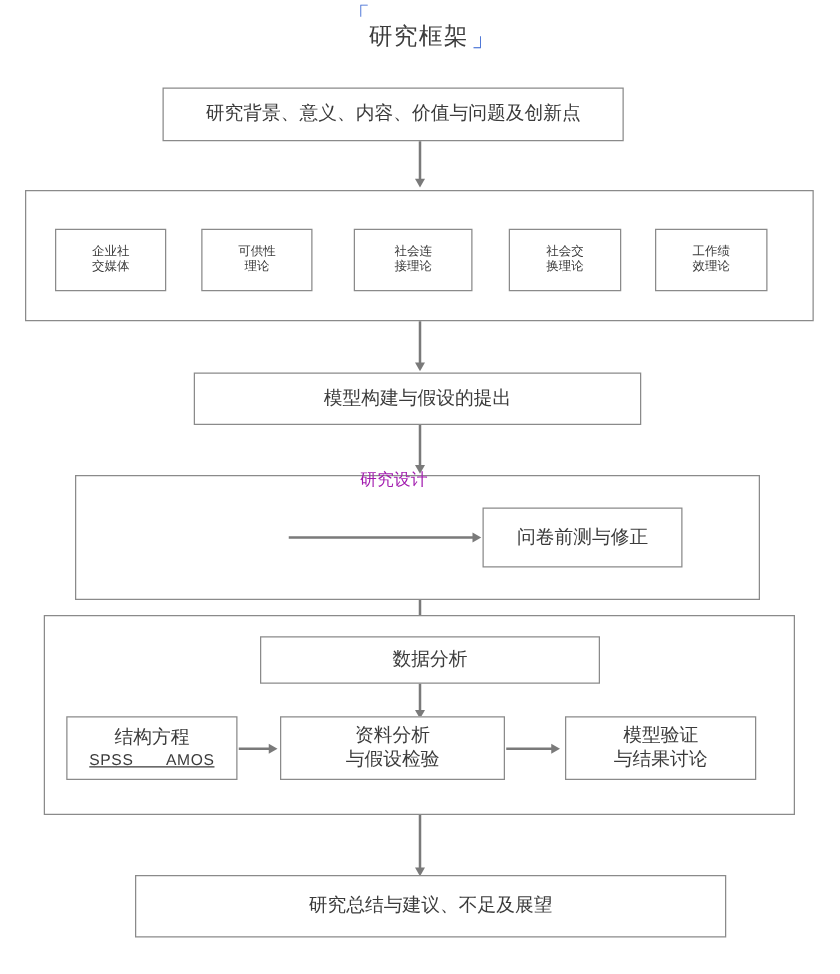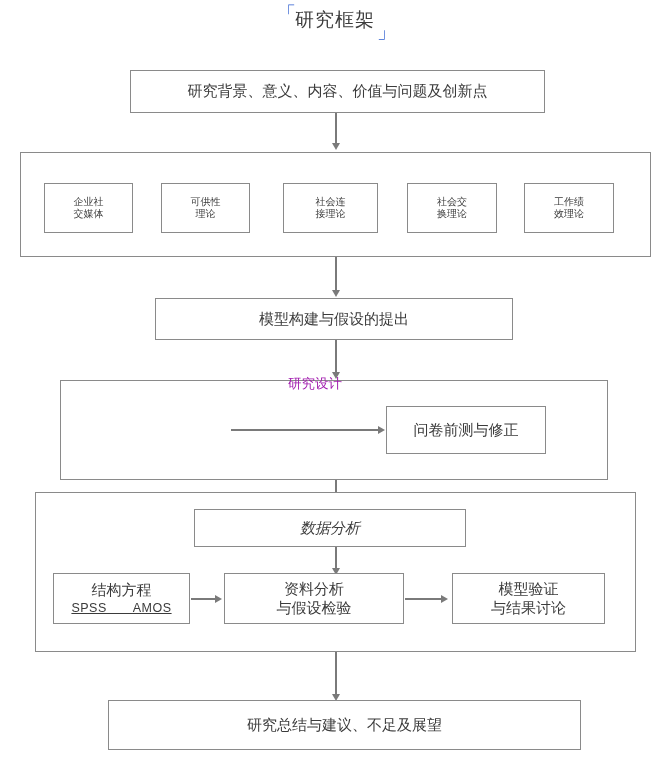--- a/index.html
+++ b/index.html
@@ -41,21 +41,21 @@
     top: -4px;
     margin-right: -2px;
   }
   .title-wrap .bracket-close {
     color: #2f5fd0;
     font-size: 19px;
     position: relative;
     top: 14px;
     left: 2px;
   }
-  .title-text { position: relative; top: 2px; }
+  .title-text { position: relative; top: 12px; }
 
   
   .box {
     border: 1.4px solid #8a8a8a;
     background: #ffffff;
     display: flex;
     align-items: center;
     justify-content: center;
     text-align: center;
     font-size: 15px;
@@ -100,21 +100,21 @@
 </style>
 </head>
 <body>
 
 <div id="canvas">
 
   <div class="abs title-wrap">
     <span class="bracket-open">「</span><span class="title-text">研究框架</span><span class="bracket-close">」</span>
   </div>
 
-  <div class="abs box" style="left:130px; top:70px; width:415px; height:43px;">
+  <div class="abs box" style="left:130px; top:70px; width:369px; height:43px;">
     <span>研究背景、意义、内容、价值与问题及创新点</span>
   </div>
 
   <div class="abs vline" style="left:335.3px; top:113px; height:31px;"></div>
   <div class="abs arrow-down" style="left:331.5px; top:143px;"></div>
 
   <div class="abs group" style="left:20px; top:152px; width:631px; height:105px;"></div>
 
   <div class="abs box small" style="left:44px; top:183px; width:89px; height:50px;">
     <span class="two-line">企业社
@@ -159,21 +159,21 @@
 
   <div class="abs box" style="left:386px; top:406px; width:160px; height:48px;">
     <span>问卷前测与修正</span>
   </div>
 
   <div class="abs vline" style="left:335.3px; top:480px; height:33px;"></div>
   <div class="abs arrow-down" style="left:331.5px; top:512px;"></div>
 
   <div class="abs group" style="left:35px; top:492px; width:601px; height:160px;"></div>
 
-  <div class="abs box" style="left:194px; top:509px; width:272px; height:38px;font-style:italic;">
+  <div class="abs box" style="left:208px; top:509px; width:272px; height:38px;">
     <span>数据分析</span>
   </div>
 
   <div class="abs vline" style="left:335.3px; top:547px; height:22px;"></div>
   <div class="abs arrow-down" style="left:331.5px; top:568px;"></div>
 
   <div class="abs box" style="left:53px; top:573px; width:137px; height:51px; flex-direction:column; justify-content:center; gap:1px;">
     <span>结构方程</span>
     <span class="mono-label">SPSS　　AMOS</span>
   </div>

